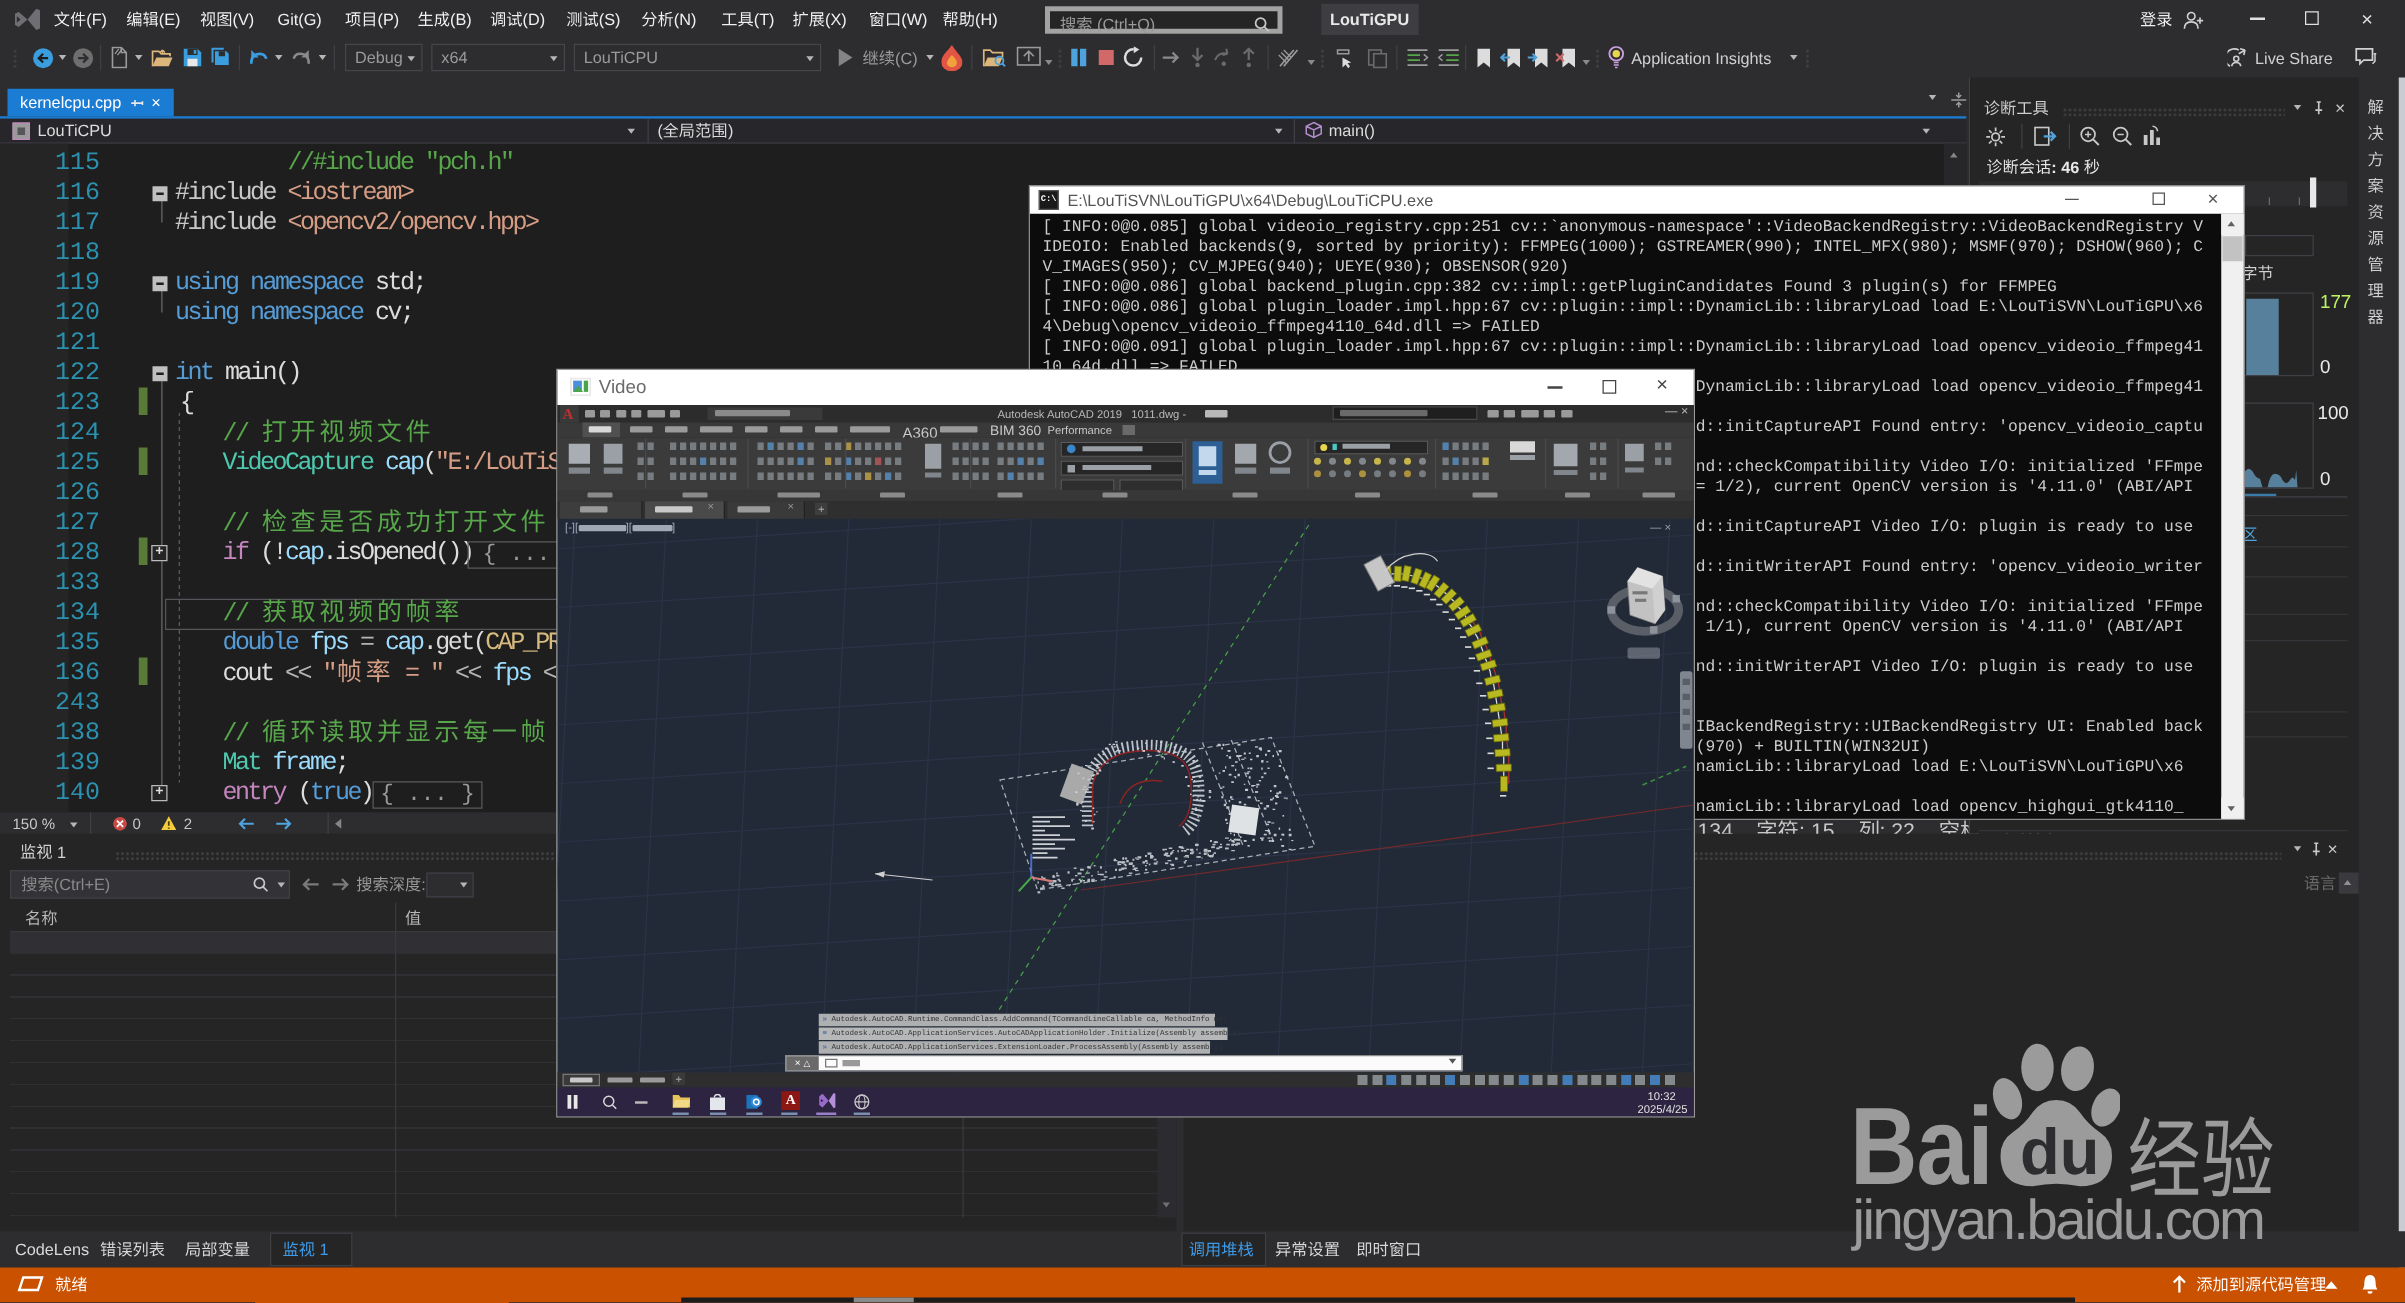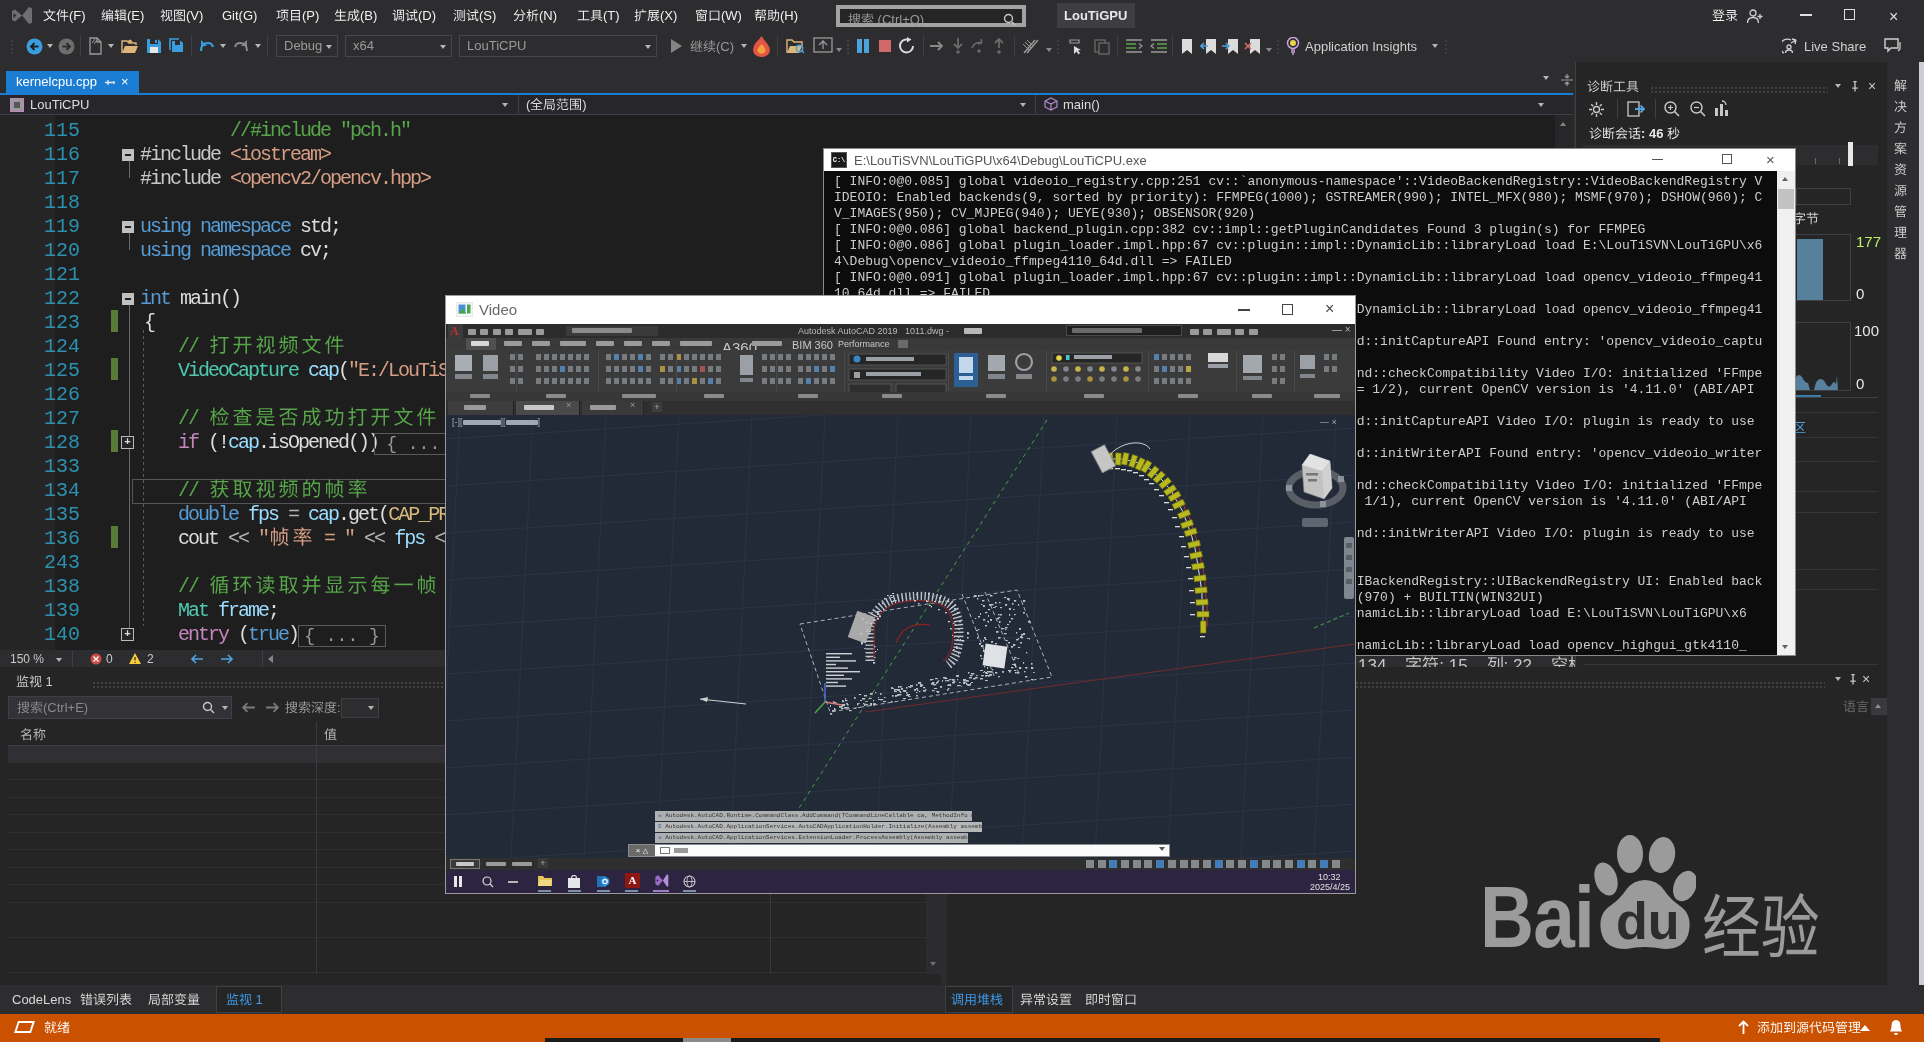--- a/index.html
+++ b/index.html
@@ -943,21 +943,21 @@
   <div class="a" style="left:0;top:42px;width:909px;height:12px;background:#393939"></div>
   <div class="a" style="left:20px;top:42px;width:30px;height:12px;background:#505050"></div>
   <div class="a blob" style="left:25px;top:45px;width:18px;height:5px;background:#d8d8d8"></div>
   <div class="a blob" style="left:58px;top:45px;width:18px;height:5px"></div>
   <div class="a blob" style="left:86px;top:45px;width:18px;height:5px"></div>
   <div class="a blob" style="left:114px;top:45px;width:26px;height:5px"></div>
   <div class="a blob" style="left:150px;top:45px;width:18px;height:5px"></div>
   <div class="a blob" style="left:178px;top:45px;width:18px;height:5px"></div>
   <div class="a blob" style="left:206px;top:45px;width:18px;height:5px"></div>
   <div class="a blob" style="left:234px;top:45px;width:32px;height:5px"></div>
-  <div class="a" style="left:276px;top:43px;font-size:15px;color:#c8c8c8">A360</div>
+  <div class="a" style="left:276px;top:43px;font-size:12px;color:#c8c8c8">A360</div>
   <div class="a blob" style="left:306px;top:45px;width:30px;height:5px"></div>
   <div class="a" style="left:346px;top:43px;font-size:11px;color:#c8c8c8">BIM 360</div>
   <div class="a" style="left:392px;top:43px;font-size:9px;color:#c8c8c8">Performance</div>
   <div class="a" style="left:452px;top:44px;width:10px;height:8px;background:#6a6a6a"></div>
   <div class="a" style="left:0;top:54px;width:909px;height:42px;background:#3b3b3b"></div>
   <svg class="a" style="left:0;top:54px" width="909" height="44" viewBox="0 0 909 44">
       <g>
         <rect x="9" y="5" width="17" height="16" fill="#a9aeb5"></rect>
         <rect x="9" y="24" width="17" height="5" fill="#80868c"></rect>
         <rect x="37" y="5" width="15" height="16" fill="#9aa0a6"></rect>
@@ -1769,12 +1769,13 @@
     <ellipse cx="70" cy="21" rx="13" ry="18" transform="rotate(10 70 21)"></ellipse>
     <ellipse cx="93" cy="52" rx="11" ry="16" transform="rotate(24 93 52)"></ellipse>
     <path d="M53,46 Q65,46 72,56 Q78,65 88,72 Q100,80 97,97 Q94,115 72,115 Q62,113 53,113 Q44,113 34,115 Q12,115 9,97 Q6,80 18,72 Q28,65 34,56 Q41,46 53,46 Z"></path>
     <text x="24" y="105" style="font:bold 52px 'Liberation Sans'" fill="#2d2d30">du</text>
   </svg>
   <div class="a" style="left:262px;top:68px;font-size:70px;font-weight:bold;transform:scaleX(0.84);transform-origin:0 0"><svg class="k" viewBox="0 -860 1000 1000">
         <use href="#u7ecf"></use>
       </svg><svg class="k" viewBox="0 -860 1000 1000">
         <use href="#u9a8c"></use>
       </svg></div>
+  <div class="a" style="left:42px;top:130px;font-size:45px;letter-spacing:-2px">jingyan.baidu.com</div>
 </div>
 </body></html>

